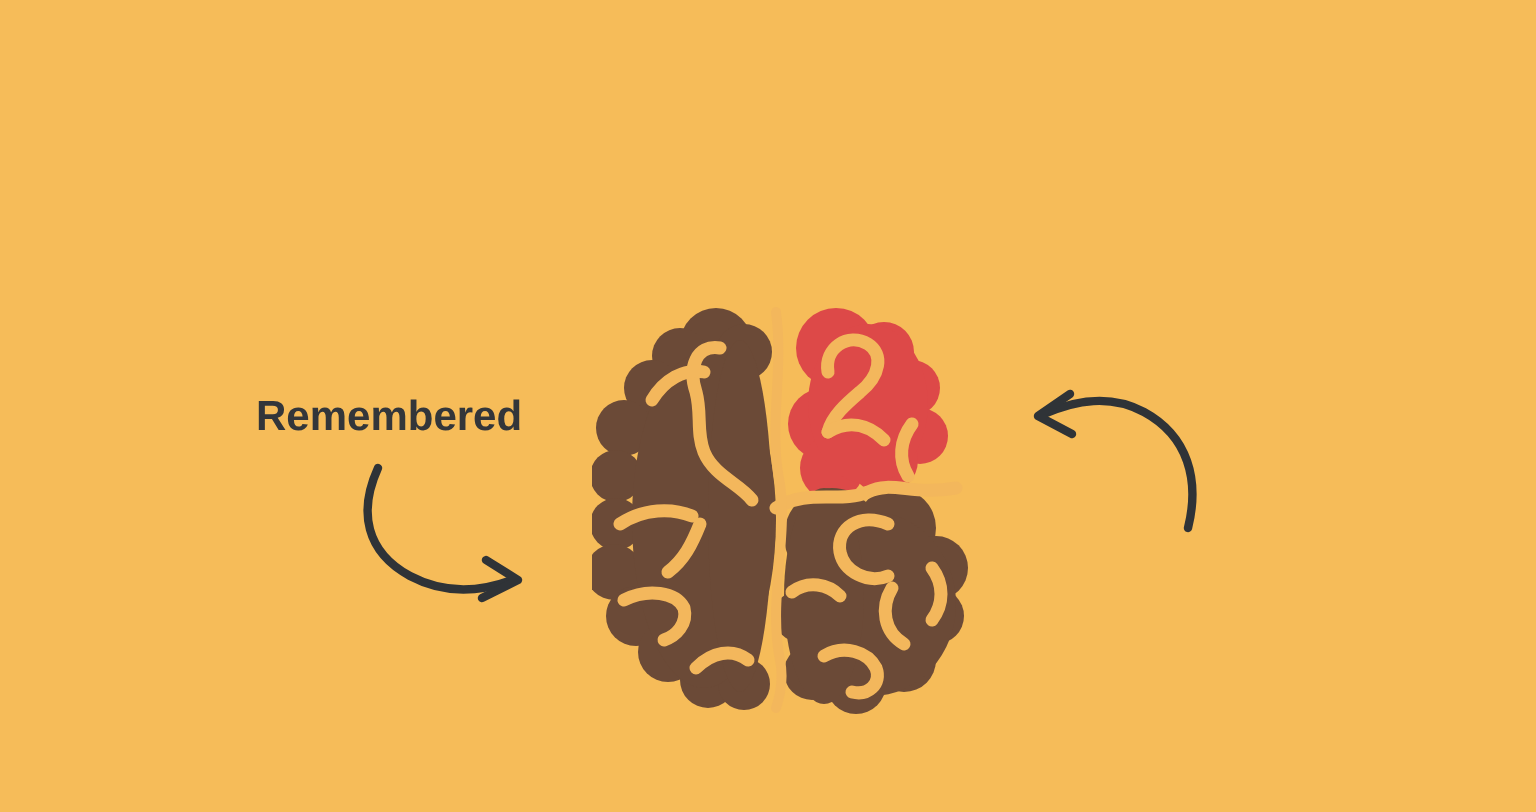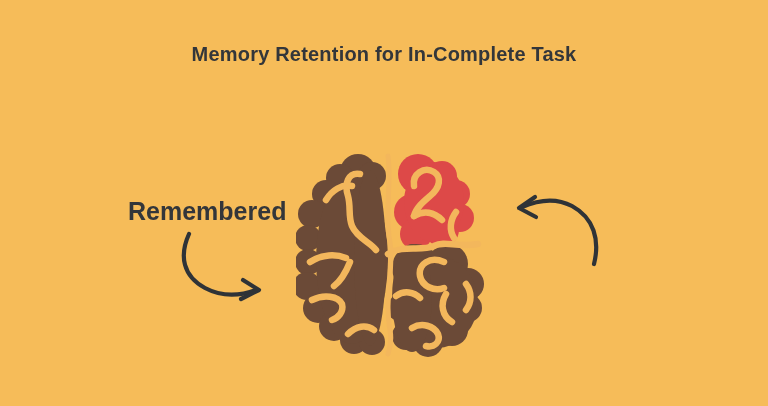--- a/index.html
+++ b/index.html
@@ -18,21 +18,21 @@
   }
   .canvas{
     position:relative;width:768px;height:406px;background:var(--background);
   }
   .title{
     position:absolute;top:43px;left:0;width:100%;
     text-align:center;font-size:20px;font-weight:700;
     color:var(--ink);letter-spacing:.2px;
   }
   .side-label{
-    position:absolute;font-size:25px;font-weight:700;color:var(--ink);
+    position:absolute;font-size:21px;font-weight:700;color:var(--ink);
     white-space:nowrap;
   }
   .label-remembered{left:128px;top:197px;}
   .label-not-remembered{left:504px;top:282px;}
   .arrow-svg{position:absolute;overflow:visible;}
   .arrow-left{left:172px;top:226px;}
   .arrow-right{left:502px;top:188px;}
   .arrow-svg path{
     fill:none;stroke:var(--arrow);stroke-width:4.2;
     stroke-linecap:round;stroke-linejoin:round;
@@ -42,21 +42,20 @@
   .redpart{fill:var(--brain-not-remembered);stroke:none;}
   .groove{fill:none;stroke:var(--brain-groove);stroke-width:6.5;
     stroke-linecap:round;stroke-linejoin:round;}
   .groove-thin{stroke-width:5;}
 </style>
 </head>
 <body>
 
 <div class="canvas">
 
-  <div class="title">Memory Retention for In-Complete Task</div>
 
   <div class="side-label label-remembered">Remembered</div>
 
   <svg class="arrow-svg arrow-left" width="100" height="78" viewBox="0 0 100 78" aria-hidden="true">
     <path d="M17,8 C7,30 11,50 33,62 C50,71 68,70 84,64"></path>
     <path d="M71,54 L87,64 L69,73"></path>
   </svg>
 
   <svg class="brain-svg" width="192" height="208" viewBox="0 0 192 208" aria-hidden="true">
 

